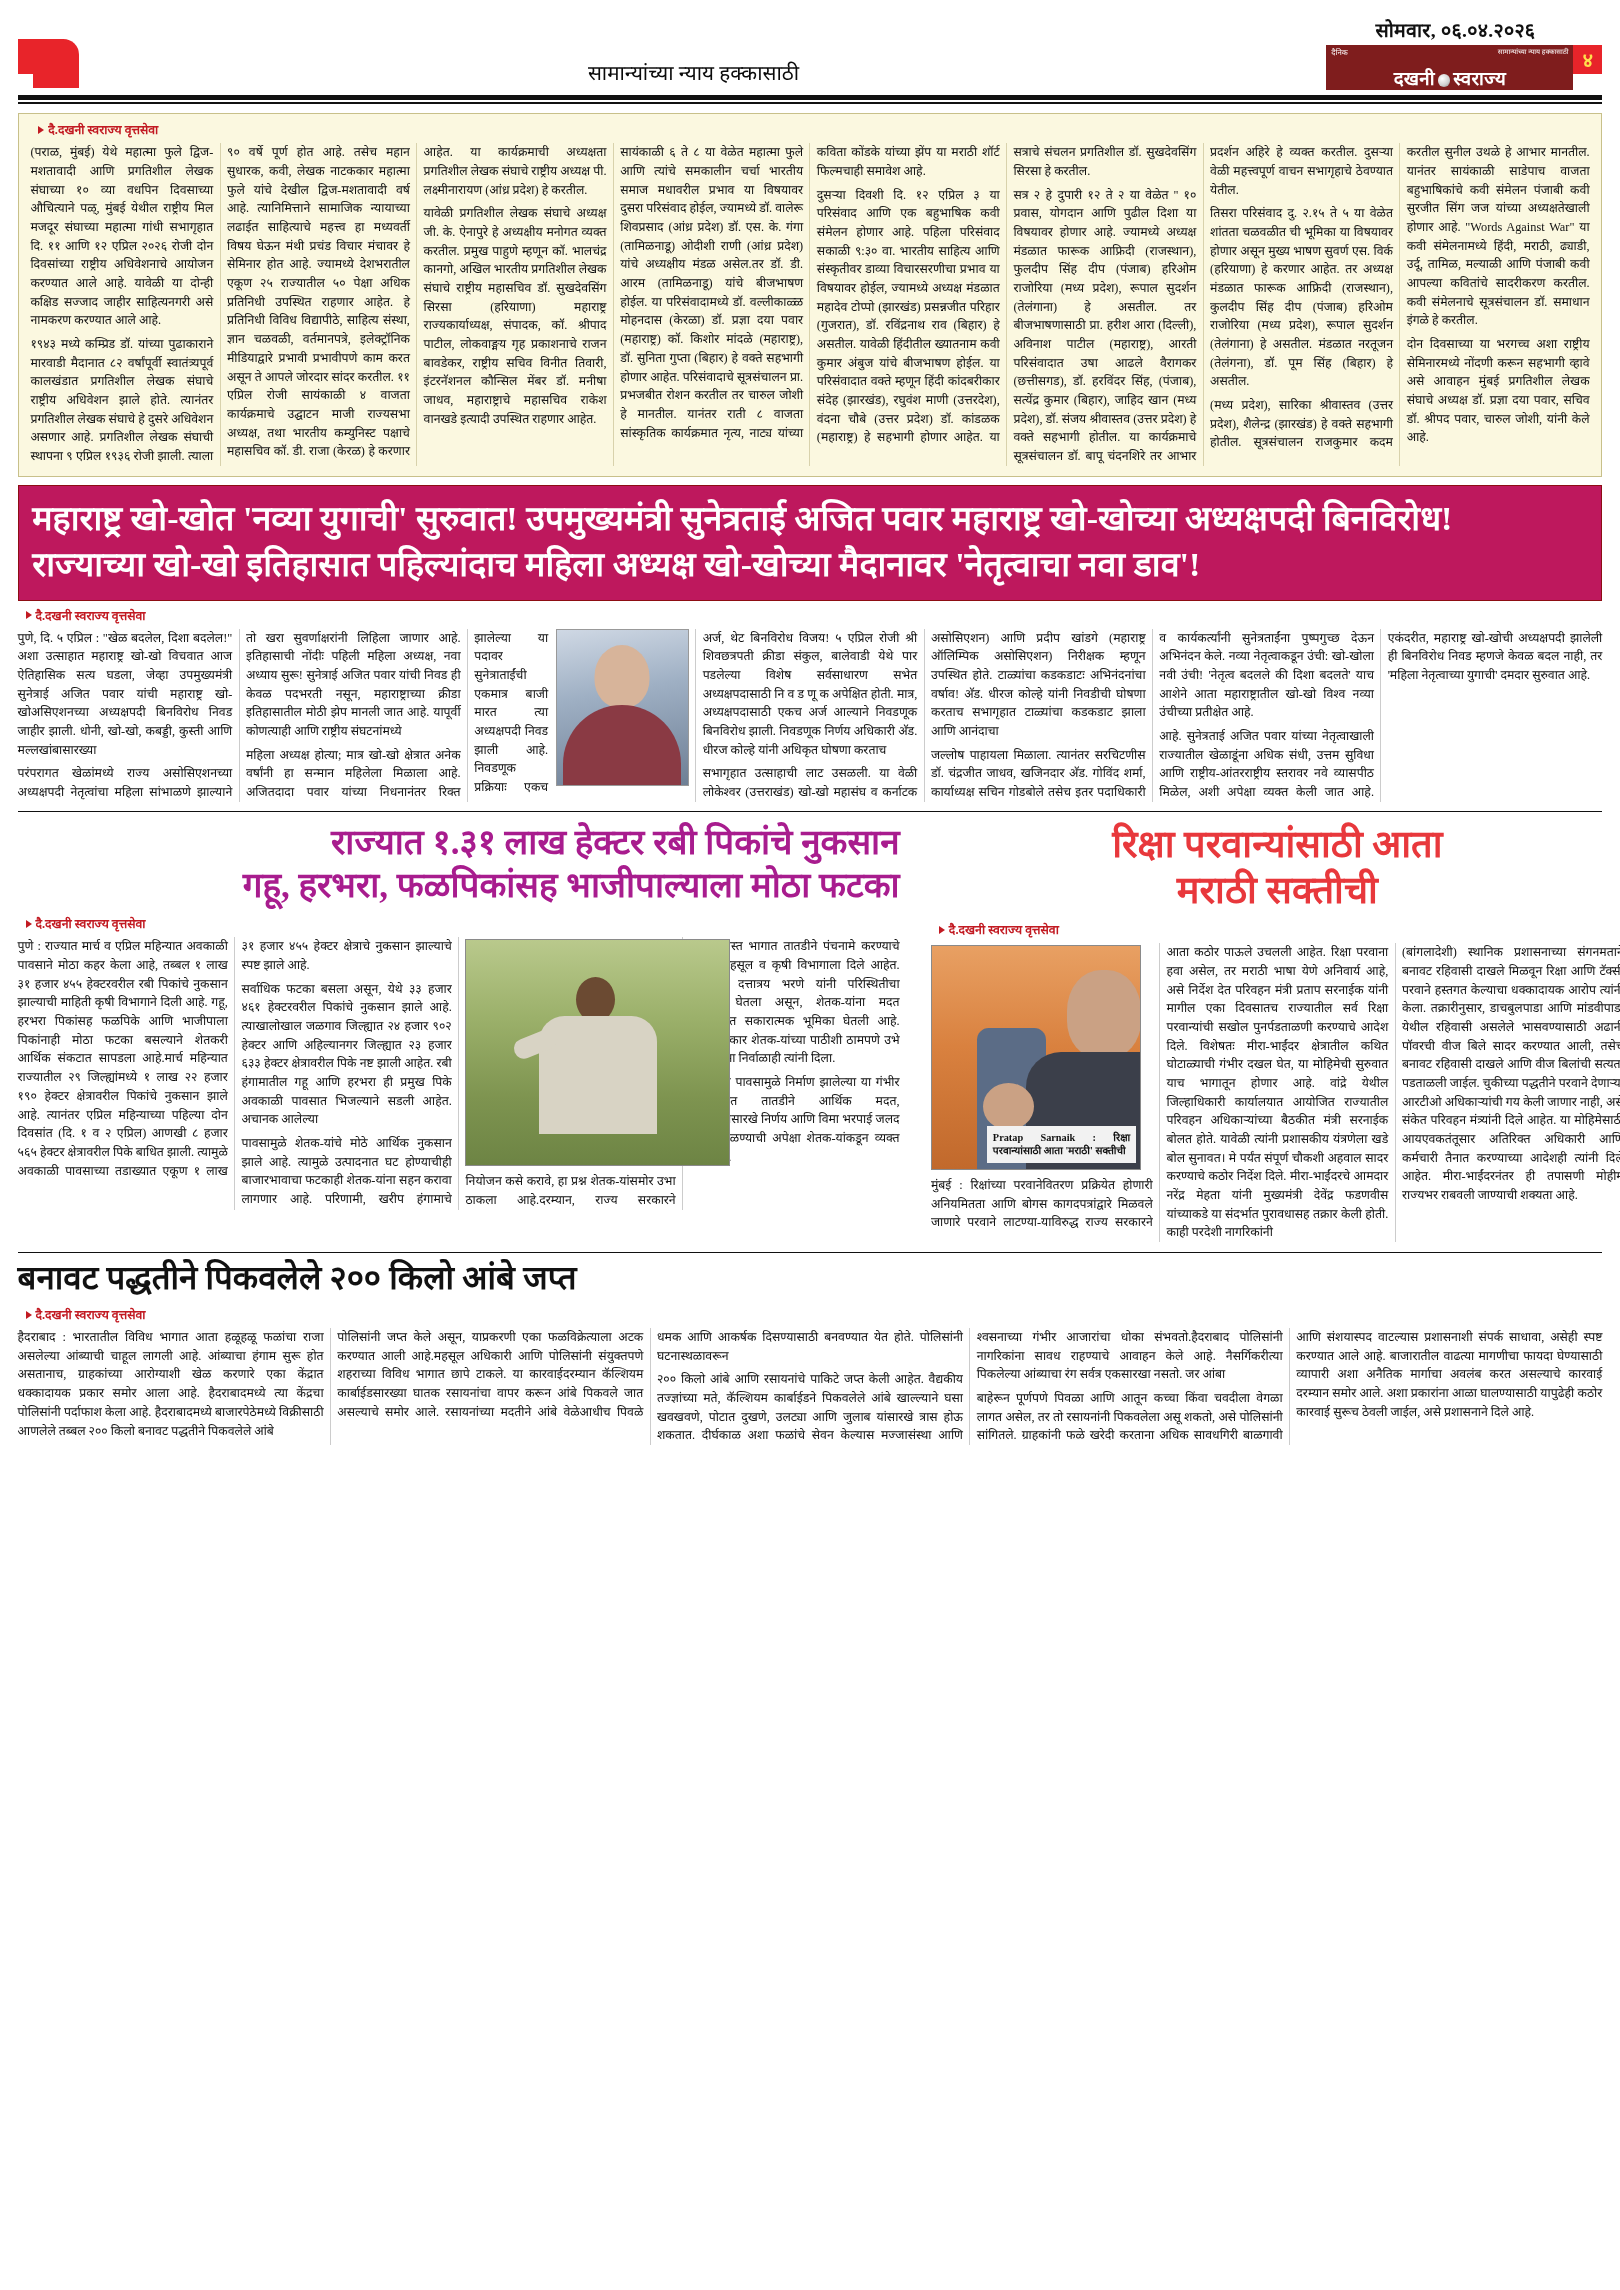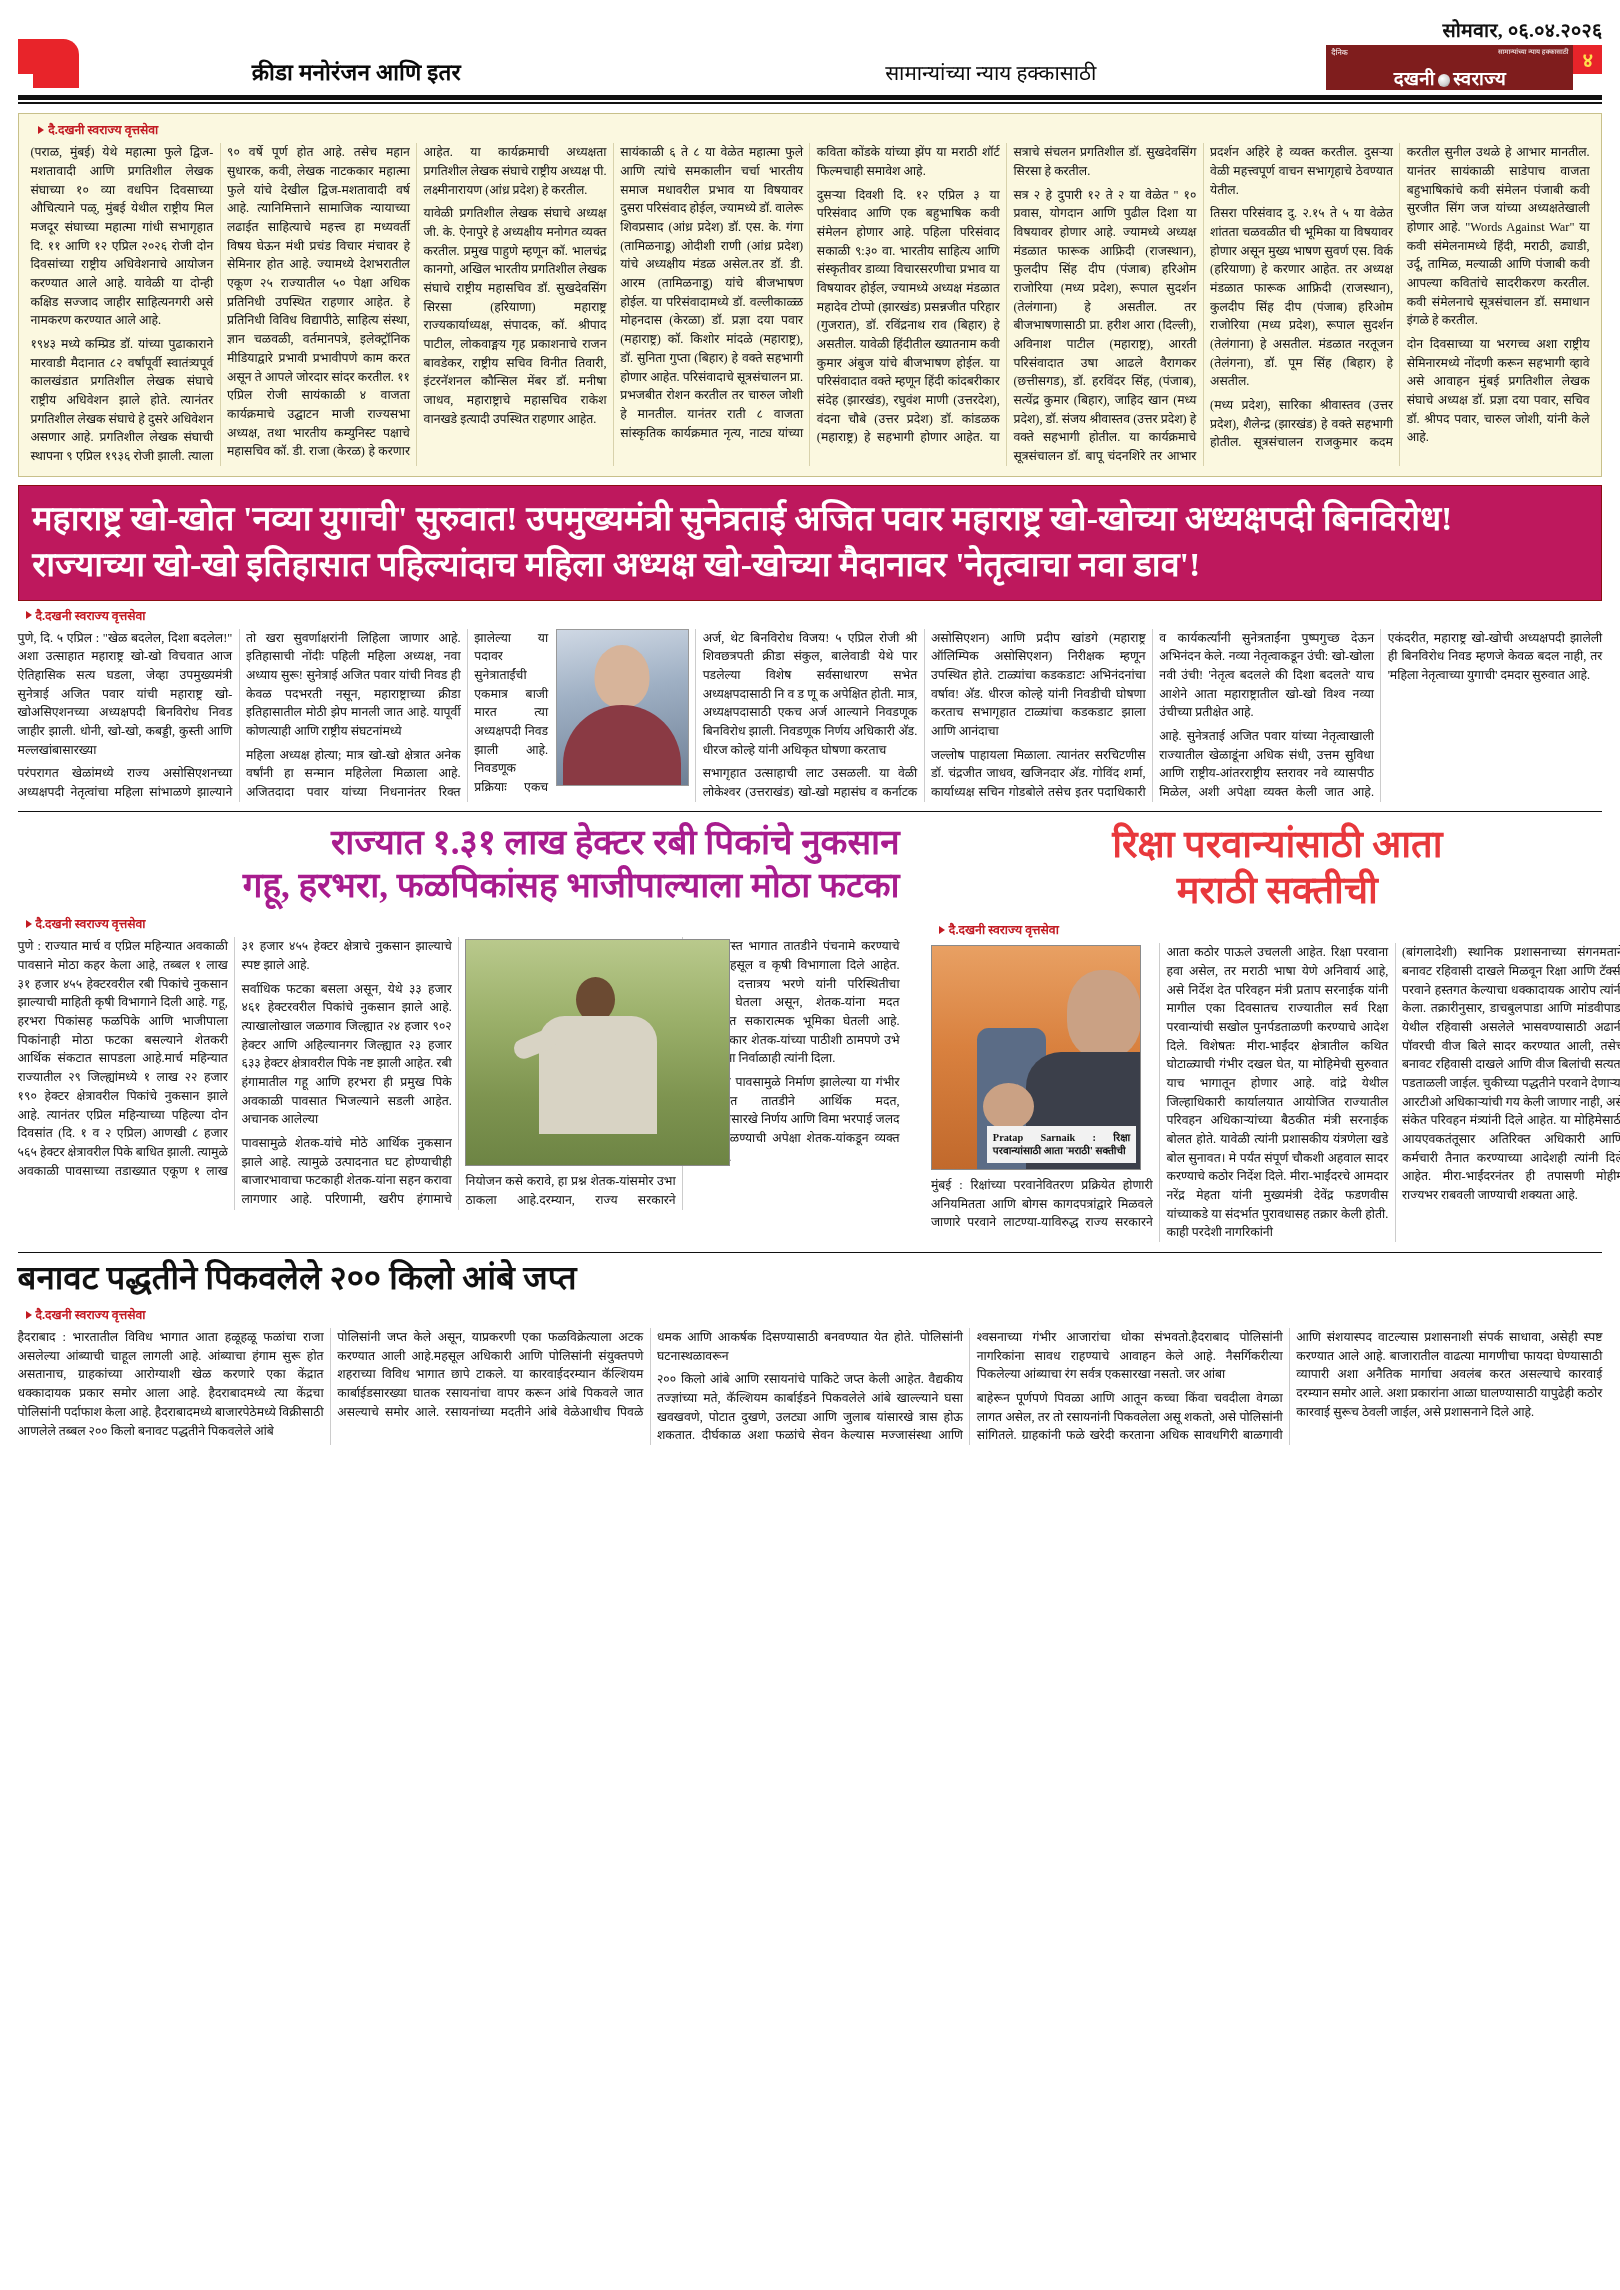--- a/index.html
+++ b/index.html
@@ -55,21 +55,21 @@
     color:#0a0a0a;
   }
   .hdr-right {
     flex: 0 0 auto;
     display: flex; flex-direction: column; align-items: flex-end;
     width: 294px;
   }
   .hdr-date {
     font-size: 19.6px; font-weight: bold; color:#111;
     margin-bottom: 2px; letter-spacing:0.3px;
-    width:100%; text-align:right;
+    width:100%; text-align:center;
   }
   .masthead-row { display:flex; align-items:stretch; }
   .masthead {
     background: #7f1d1d;
     color: #fff;
     width: 247px; height: 45px;
     position: relative;
     display:flex; align-items:flex-end; justify-content:center;
   }
   .mh-small-l {
@@ -239,21 +239,20 @@
   .sec-left { width: 882px; }
   .sec-right { flex:1; }
   .vline { width:1px; background:#111; }
 </style>
 </head>
 <body>
 
 <div class="page-header">
   <div class="hdr-inner">
     <div class="logo-mark"></div>
-    <div class="hdr-sec-title">क्रीडा मनोरंजन आणि इतर</div>
     <div class="hdr-tag">सामान्यांच्या न्याय हक्कासाठी</div>
     <div class="hdr-right">
       <div class="hdr-date">सोमवार, ०६.०४.२०२६</div>
       <div class="masthead-row">
         <div class="masthead">
           <span class="mh-small-l">दैनिक</span>
           <span class="mh-small-r">सामान्यांच्या न्याय हक्कासाठी</span>
           <span class="mh-title">
             <span>दखनी</span><span class="mh-globe"></span><span>स्वराज्य</span>
           </span>

